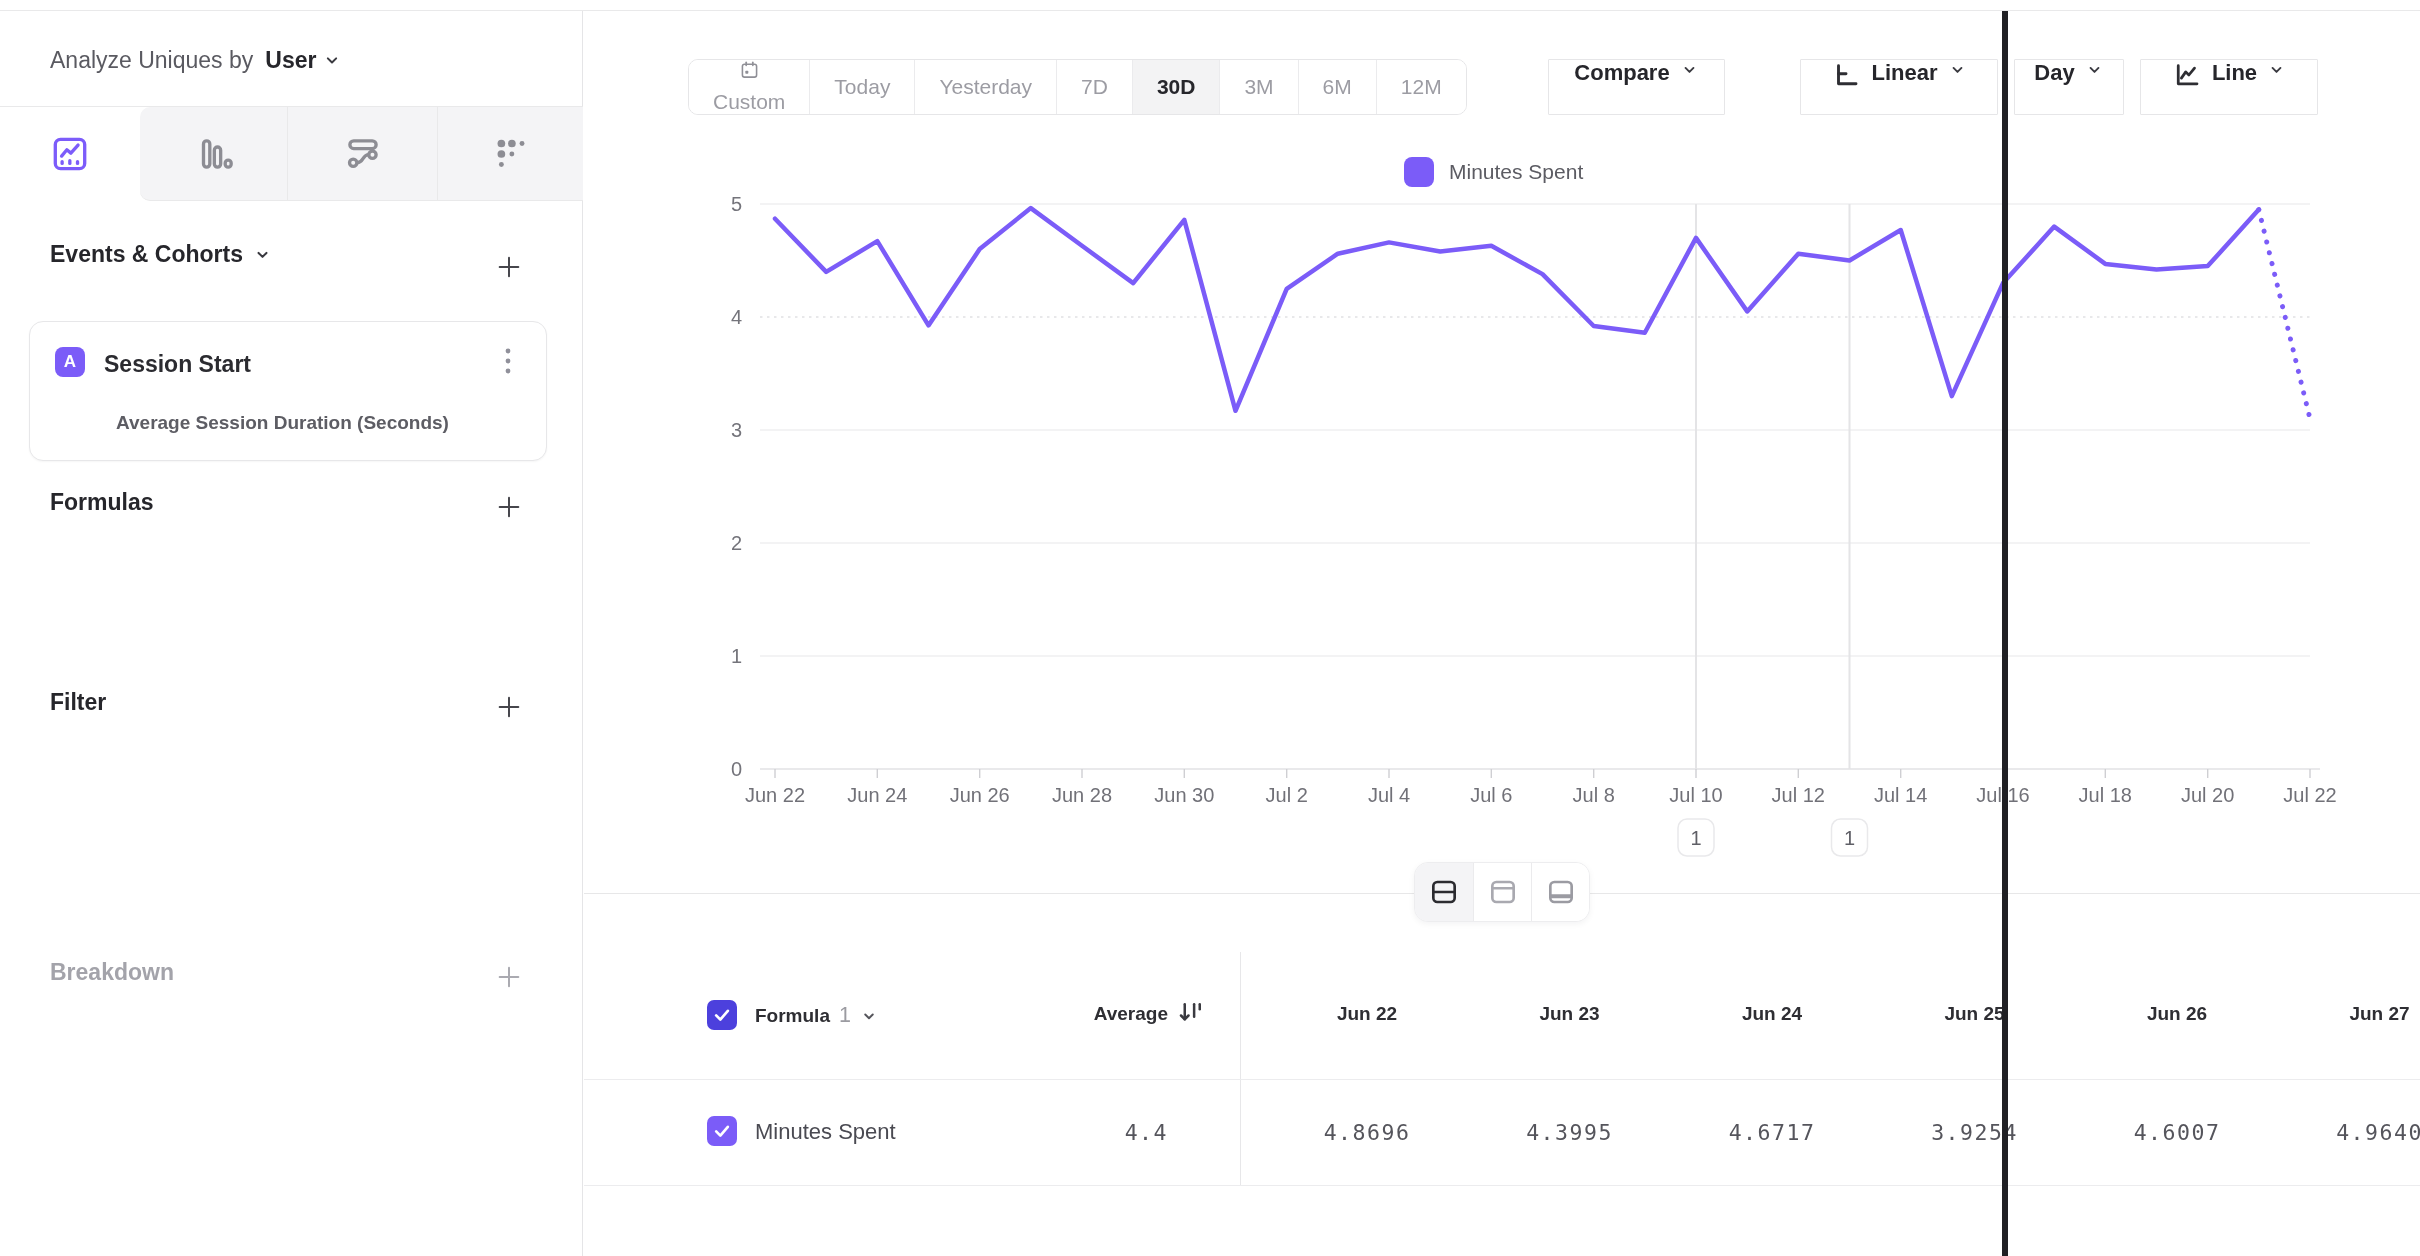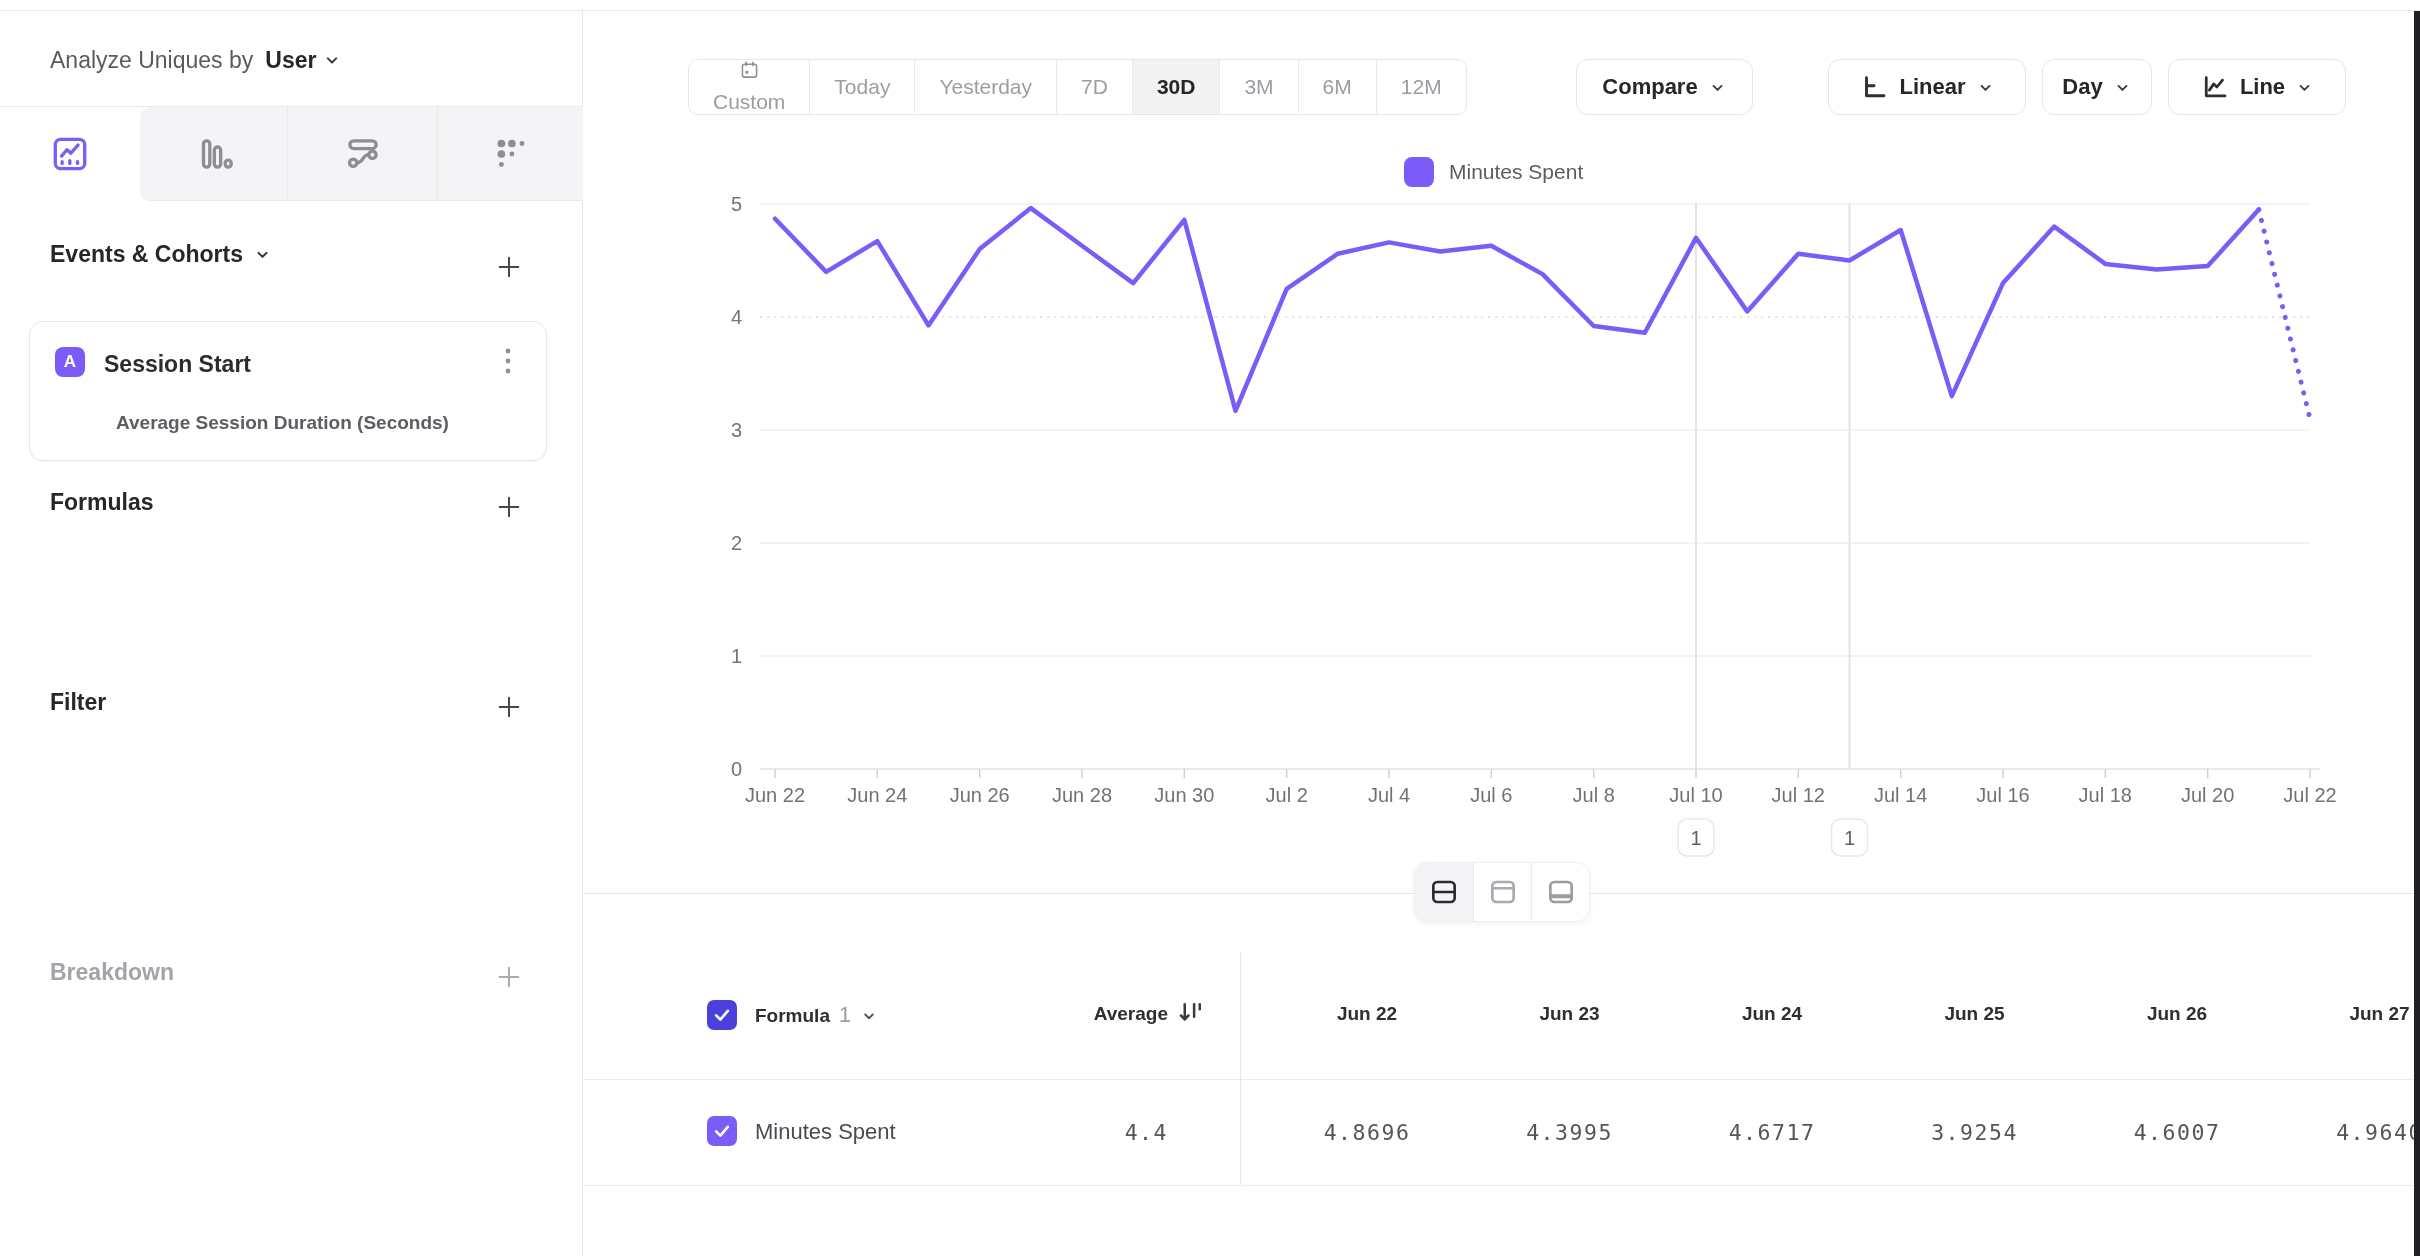--- a/index.html
+++ b/index.html
@@ -1,18 +1,18 @@
 <!DOCTYPE html>
 <html><head>
 <meta charset="utf-8">
 <style>
   * { margin:0; padding:0; box-sizing:border-box; }
   html,body { width:2420px; height:1256px; overflow:hidden; background:#fff;
     font-family:"Liberation Sans", sans-serif; color:#26262b; }
-  .page { position:relative; width:2420px; height:1256px; background:#fff; }
+  .page { position:relative; width:2008px; height:1256px; background:#fff; }
   .abs { position:absolute; }
   .topline { position:absolute; left:0; top:10px; width:2420px; height:1px; background:#e9e9ea; }
   .edge-strip { position:absolute; right:0; top:11px; width:6px; height:1245px; background:#202024; }
 
   
   .sidebar { position:absolute; left:0; top:11px; width:583px; height:1245px; background:#fff; border-right:1px solid #e5e5e7; }
   .sb-header { position:absolute; left:50px; top:24px; height:50px; display:flex; align-items:center; gap:12px; font-size:23px; }
   .sb-header .lbl { color:#5a5a61; }
   .sb-header .val { color:#26262b; font-weight:600; display:flex; align-items:center; gap:6px; cursor:pointer; background:none; border:none; font-size:23px; font-family:inherit;}
   .sb-hdiv { position:absolute; left:0; top:95px; width:583px; height:1px; background:#e9e9ea; }
@@ -34,21 +34,21 @@
   .kebab { position:absolute; right:28px; top:22px; width:20px; height:36px; cursor:pointer; background:none; border:none; }
   .aa-badge { position:absolute; left:25px; top:28px; font-size:22px; font-weight:700; color:#1d9e6d; letter-spacing:0.5px; }
   .filter-op { position:absolute; left:74px; font-size:20px; color:#5d5d64; }
   .filter-val { position:absolute; left:181px; font-size:20px; color:#3f3f46; }
 
   
   .datecontrol { position:absolute; left:688px; top:59px; height:56px; display:flex; align-items:stretch; border:1px solid #e6e6e8; border-radius:10px; overflow:hidden; background:#fff; }
   .seg { display:flex; align-items:center; justify-content:center; gap:10px; padding:0 24px; font-size:21px; color:#9c9ca3; cursor:pointer; border-left:1px solid #ebebed; white-space:nowrap; background:#fff; border-top:none; border-right:none; border-bottom:none; font-family:inherit; }
   .seg:first-child { border-left:none;flex-direction:column; }
   .seg.active { background:#f3f3f4; color:#26262b; font-weight:700; }
-  .tool-btn { position:absolute; top:59px; height:56px; display:flex; align-items:center; justify-content:center; gap:10px; background:#fff; border:1px solid #e6e6e8; border-radius:12px; font-size:22px; font-weight:600; color:#26262b; cursor:pointer; font-family:inherit;margin-left:28px; }
+  .tool-btn { position:absolute; top:59px; height:56px; display:flex; justify-content:center; gap:10px; background:#fff; border:1px solid #e6e6e8; border-radius:1px; font-size:22px; font-weight:600; color:#26262b; cursor:pointer; font-family:inherit; }
 
   
   .legend { position:absolute; left:1404px; top:157px; display:flex; align-items:center; gap:15px; }
   .legend .swatch { width:30px; height:30px; border-radius:8px; background:#7b5cf8; }
   .legend .ltxt { font-size:21px; color:#5c5c63; }
   #chart { position:absolute; left:584px; top:190px; }
 
   
   .chart-table-divider { position:absolute; left:584px; top:893px; width:1836px; height:1px; background:#e7e7e8; }
   .view-toggle { position:absolute; left:1414px; top:862px; height:60px; display:flex; background:#fff; border:1px solid #ededef; border-radius:14px; overflow:hidden; box-shadow:0 2px 6px rgba(20,20,30,0.05); z-index:3; }

